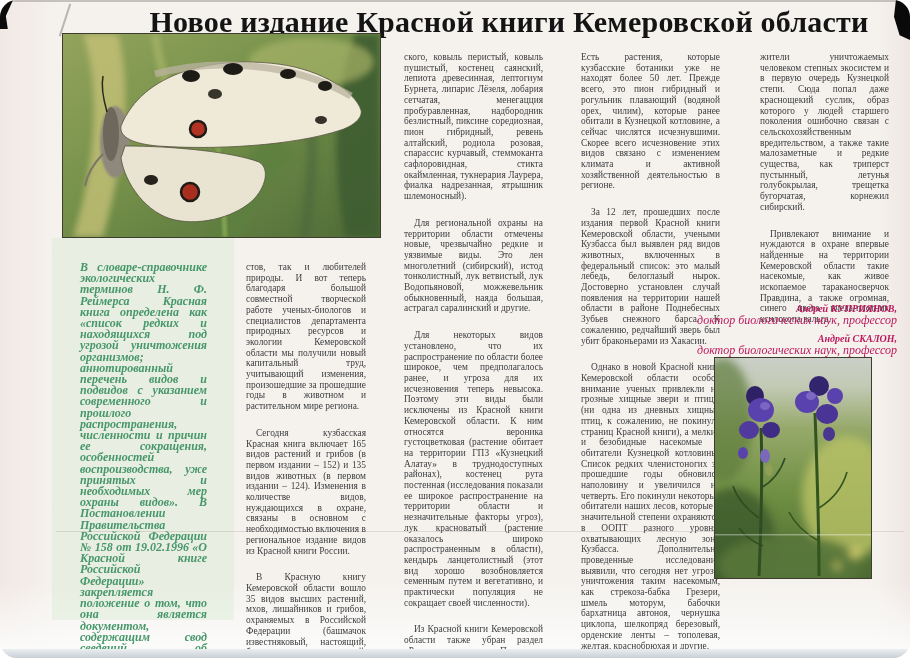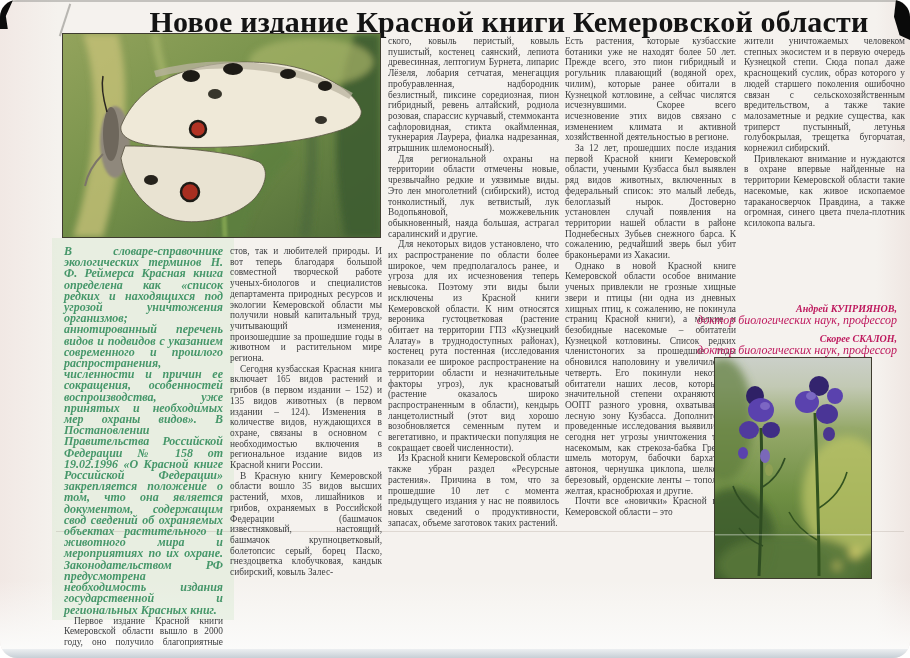--- a/index.html
+++ b/index.html
@@ -36,21 +36,21 @@
     white-space:nowrap;
   }
 
   .photo { position:absolute; border:1px solid #3e3c2f; background:#6d8a46; }
   .photo svg { display:block; width:100%; height:100%; }
   .photo-butterfly { left:62px;  top:33px;  width:317px; height:203px; }
   .photo-flowers   { left:714px; top:357px; width:156px; height:220px; }
 
   .col { position:absolute; text-align:justify; color:#3c3e40;
          font-size:9.4px; line-height:10.7px; }
-  .col p { margin:0; text-indent:10px; }
+  .col p { margin:16px; text-indent:10px; }
   .col p.cont { text-indent:0; }
 
   .col-sidebar { left:64px;  top:246px; width:159px; }
   .col-2       { left:230px; top:246px; width:152px; }
   .col-3       { left:388px; top:36px;  width:171px; }
   .col-4       { left:565px; top:36px;  width:171px; }
   .col-5       { left:744px; top:36px;  width:161px; }
 
   .sidebar-quote { font-style:italic; font-weight:600; color:#46976a;
                    font-size:12px; line-height:11.2px; }
@@ -149,21 +149,21 @@
   </div>
 
   <div class="col col-5">
     <p class="cont">жители уничтожаемых человеком степных экосистем и в первую очередь Кузнецкой степи. Сюда попал даже краснощекий суслик, образ которого у людей старшего поколения ошибочно связан с сельскохозяйственным вредительством, а также такие малозаметные и редкие существа, как триперст пустынный, летунья голубокрылая, трещетка бугорчатая, корнежил сибирский.</p>
     <p>Привлекают внимание и нуждаются в охране впервые найденные на территории Кемеровской области такие насекомые, как живое ископаемое тараканосверчок Правдина, а также огромная, синего цвета пчела-плотник ксилокопа вальга.</p>
   </div>
 
   <div class="sig-block">
     <div class="sig-name">Андрей КУПРИЯНОВ,</div>
     <div class="sig-title">доктор биологических наук, профессор</div>
-    <div class="sig-name">Скорее СКАЛОН,</div>
+    <div class="sig-name">Андрей СКАЛОН,</div>
     <div class="sig-title">доктор биологических наук, профессор</div>
   </div>
 
   <div class="photo photo-flowers">
     <svg viewBox="0 0 156 220" preserveAspectRatio="none">
       <defs>
         <linearGradient id="bmeadow" x1="0" y1="0" x2="0" y2="1">
           <stop offset="0" stop-color="#cbd0c9"></stop>
           <stop offset="0.13" stop-color="#c2c9b4"></stop>
           <stop offset="0.32" stop-color="#96a96a"></stop>

